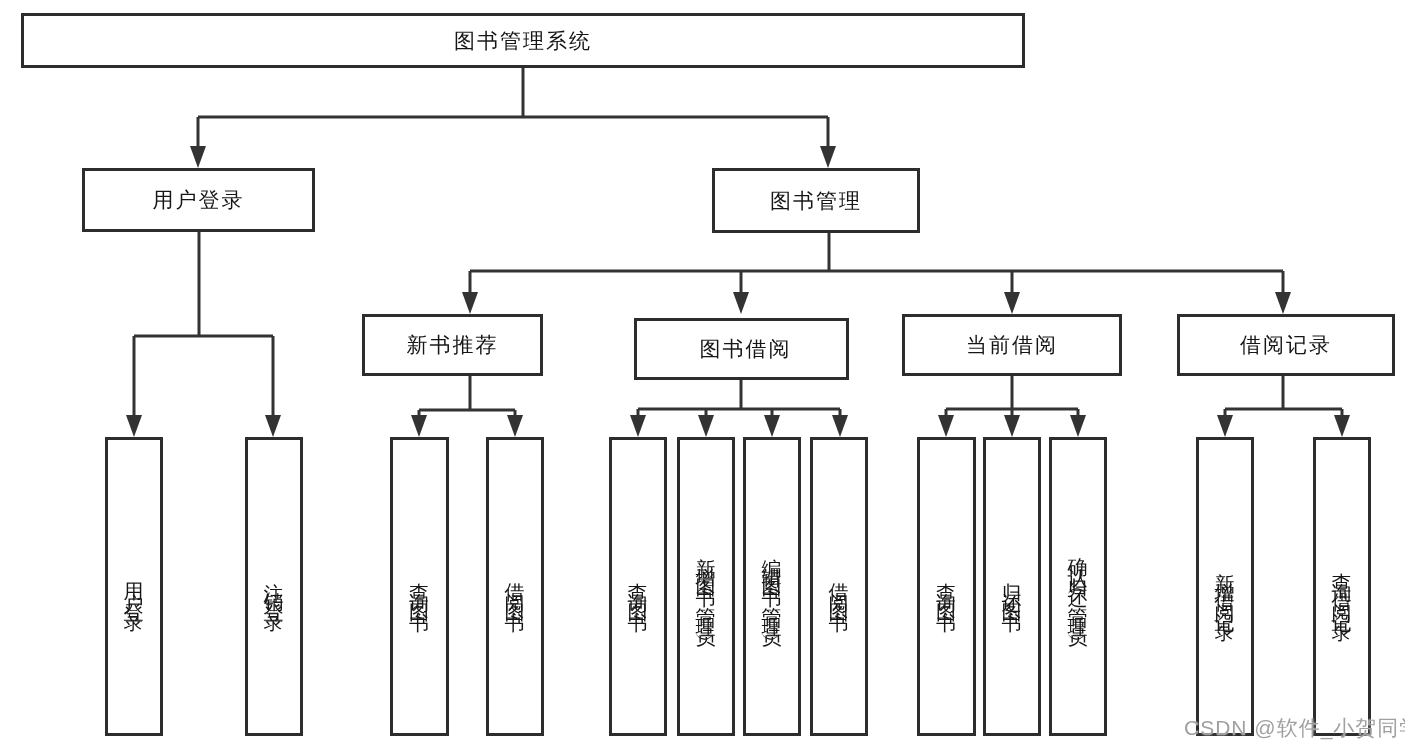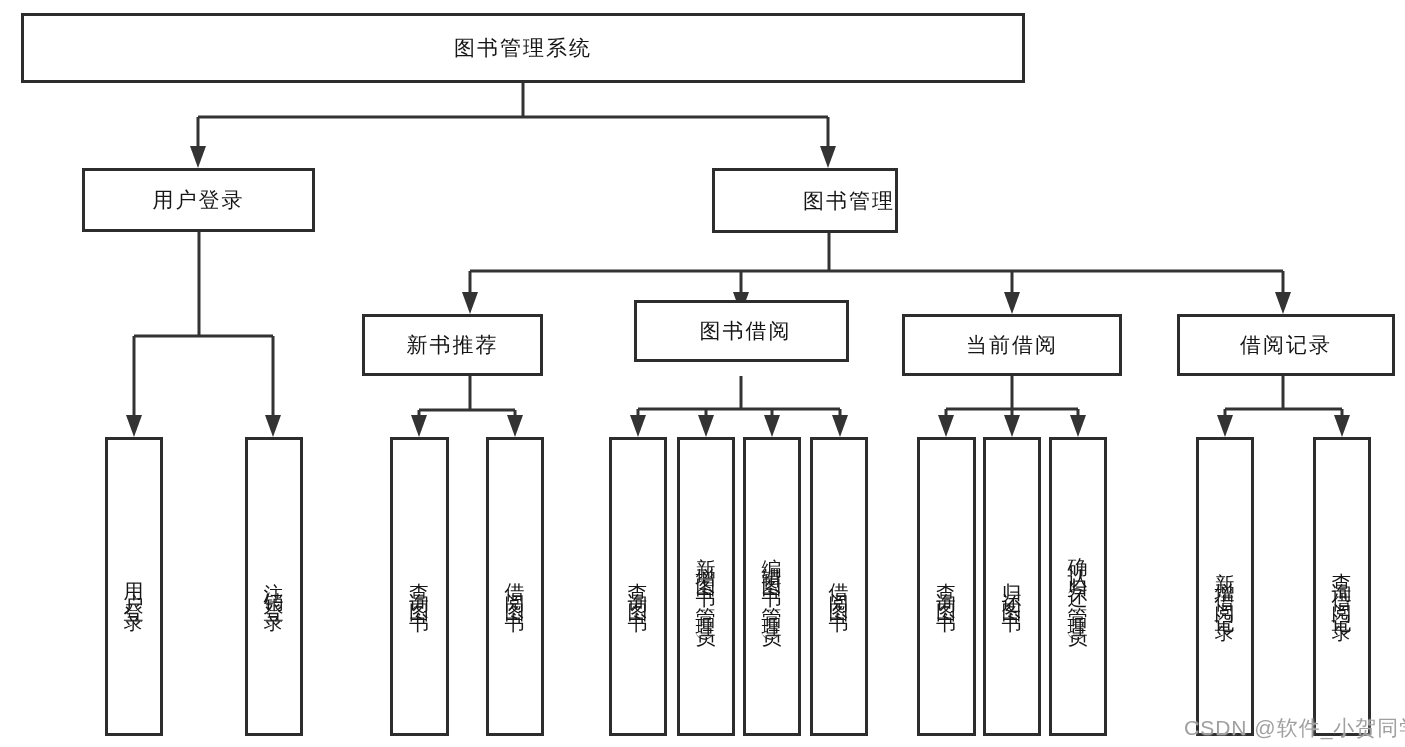--- a/index.html
+++ b/index.html
@@ -116,35 +116,35 @@
       <line x1="1012" y1="409" x2="1012" y2="419" stroke="#333333" stroke-width="3"></line>
       <polygon points="1004,415 1020,415 1012,437" fill="#333333"></polygon>
       <line x1="1078" y1="409" x2="1078" y2="419" stroke="#333333" stroke-width="3"></line>
       <polygon points="1070,415 1086,415 1078,437" fill="#333333"></polygon>
       <line x1="1225" y1="409" x2="1225" y2="419" stroke="#333333" stroke-width="3"></line>
       <polygon points="1217,415 1233,415 1225,437" fill="#333333"></polygon>
       <line x1="1342" y1="409" x2="1342" y2="419" stroke="#333333" stroke-width="3"></line>
       <polygon points="1334,415 1350,415 1342,437" fill="#333333"></polygon>
     </svg>
 
-  <div class="hnode" style="left:21px; top:13px; width:1004px; height:70px;">
+  <div class="hnode" style="left:21px; top:13px; width:1004px; height:55px;">
     <span>图书管理系统</span>
   </div>
 
   <div class="hnode" style="left:82px; top:168px; width:233px; height:64px;">
     <span>用户登录</span>
   </div>
-  <div class="hnode" style="left:712px; top:168px; width:186px; height:65px;justify-content:flex-end;">
+  <div class="hnode" style="left:712px; top:168px; width:208px; height:65px;">
     <span>图书管理</span>
   </div>
 
   <div class="hnode" style="left:362px; top:314px; width:181px; height:62px;">
     <span>新书推荐</span>
   </div>
-  <div class="hnode" style="left:634px; top:300px; width:215px; height:62px;padding-left:8px;">
+  <div class="hnode" style="left:634px; top:318px; width:215px; height:62px;padding-left:8px;">
     <span>图书借阅</span>
   </div>
   <div class="hnode" style="left:902px; top:314px; width:220px; height:62px;">
     <span>当前借阅</span>
   </div>
   <div class="hnode" style="left:1177px; top:314px; width:218px; height:62px;">
     <span>借阅记录</span>
   </div>
 
   <div class="vnode" style="left:105px; top:437px; width:58px; height:299px;">

